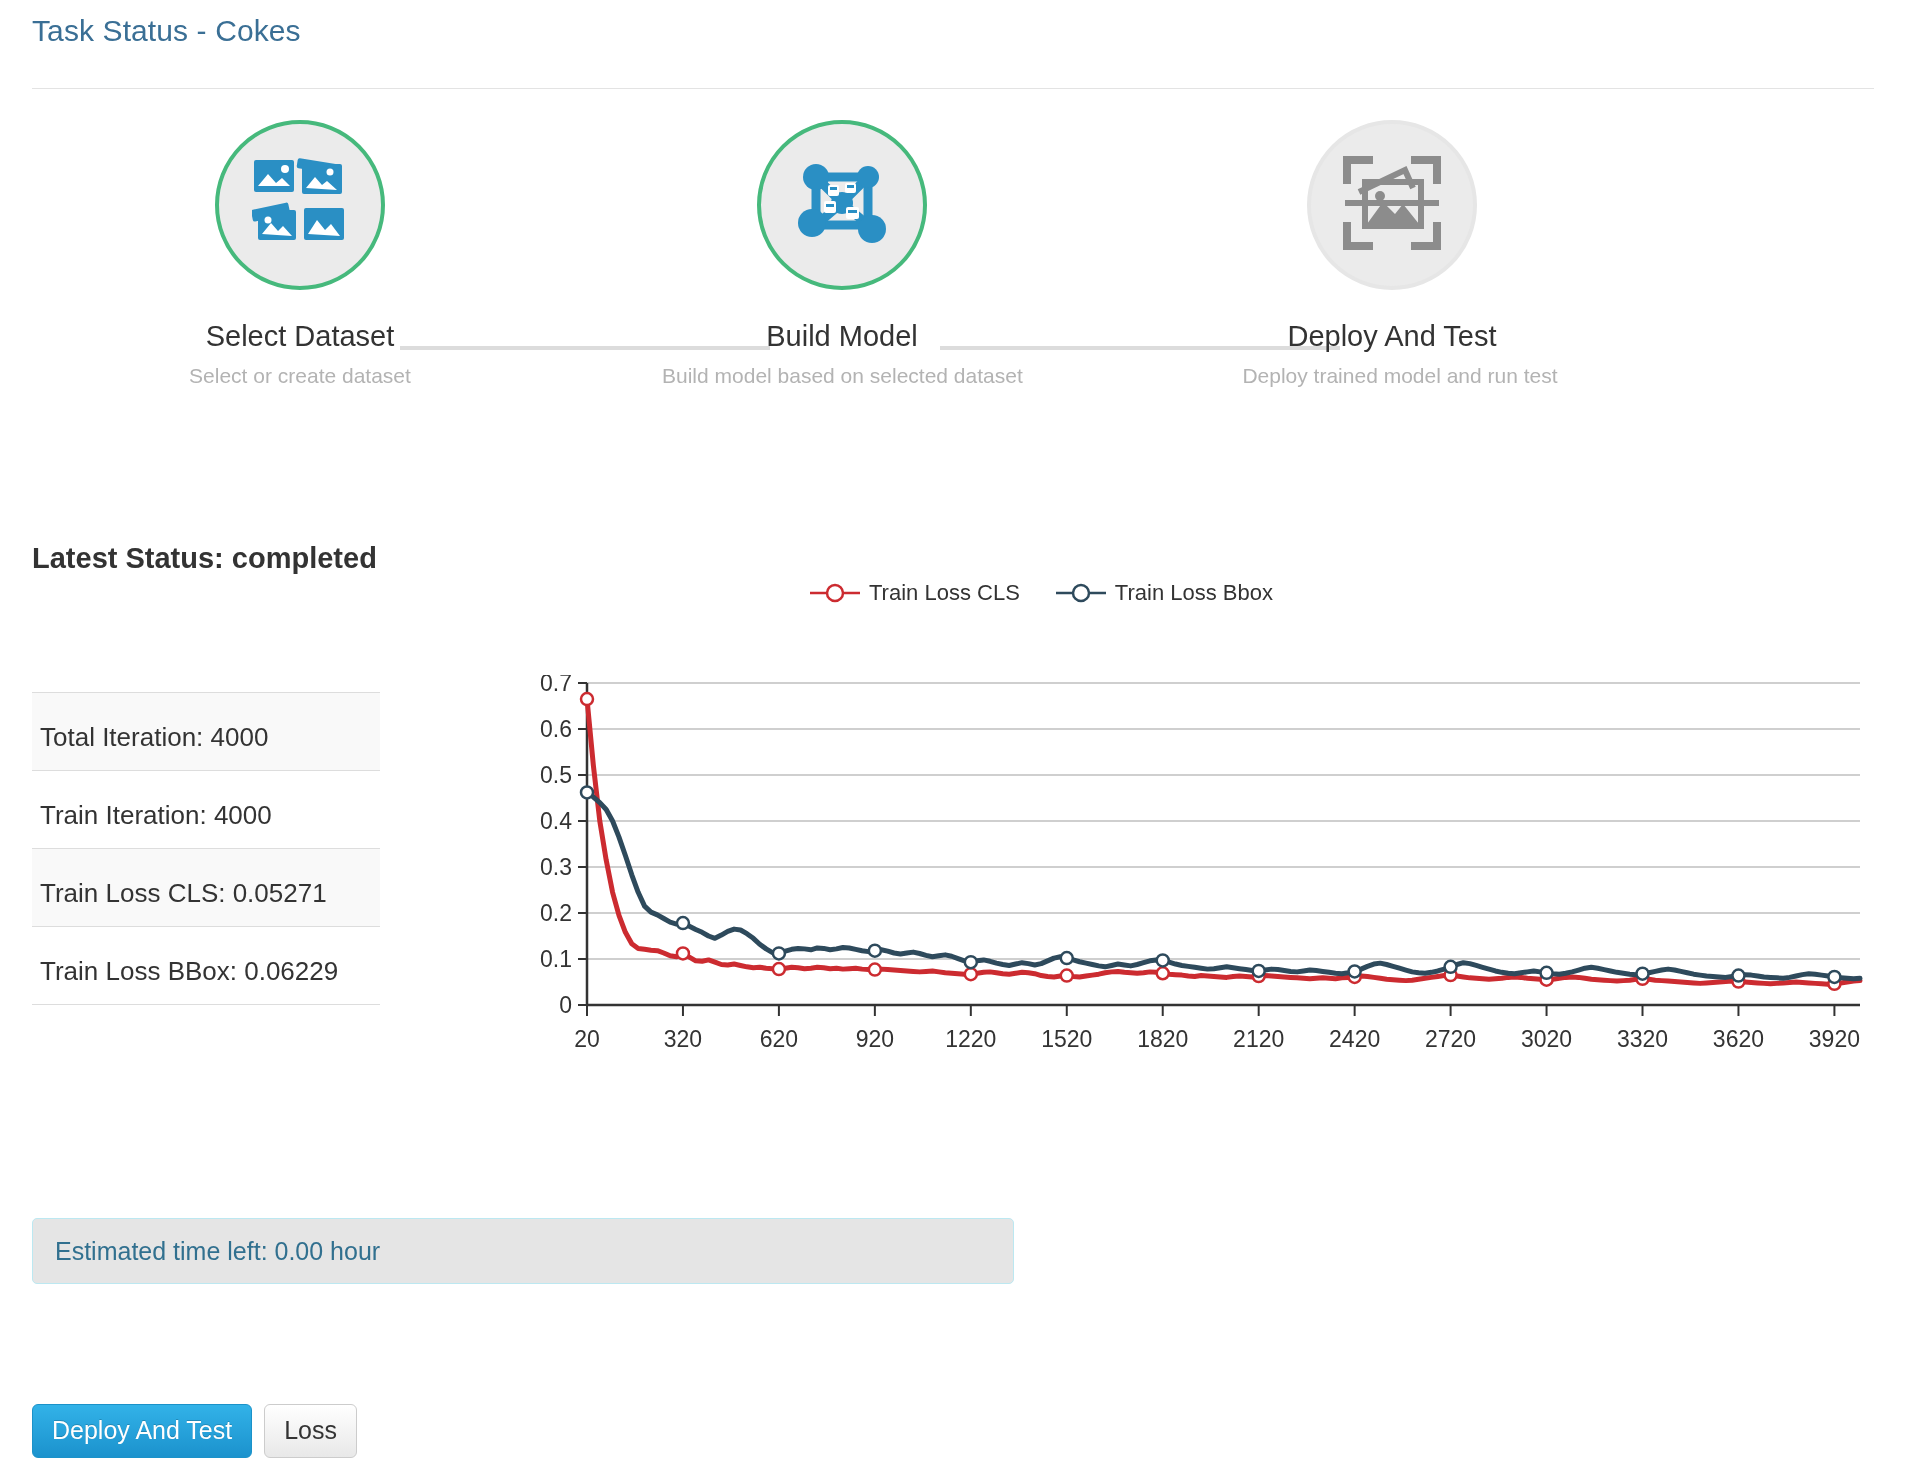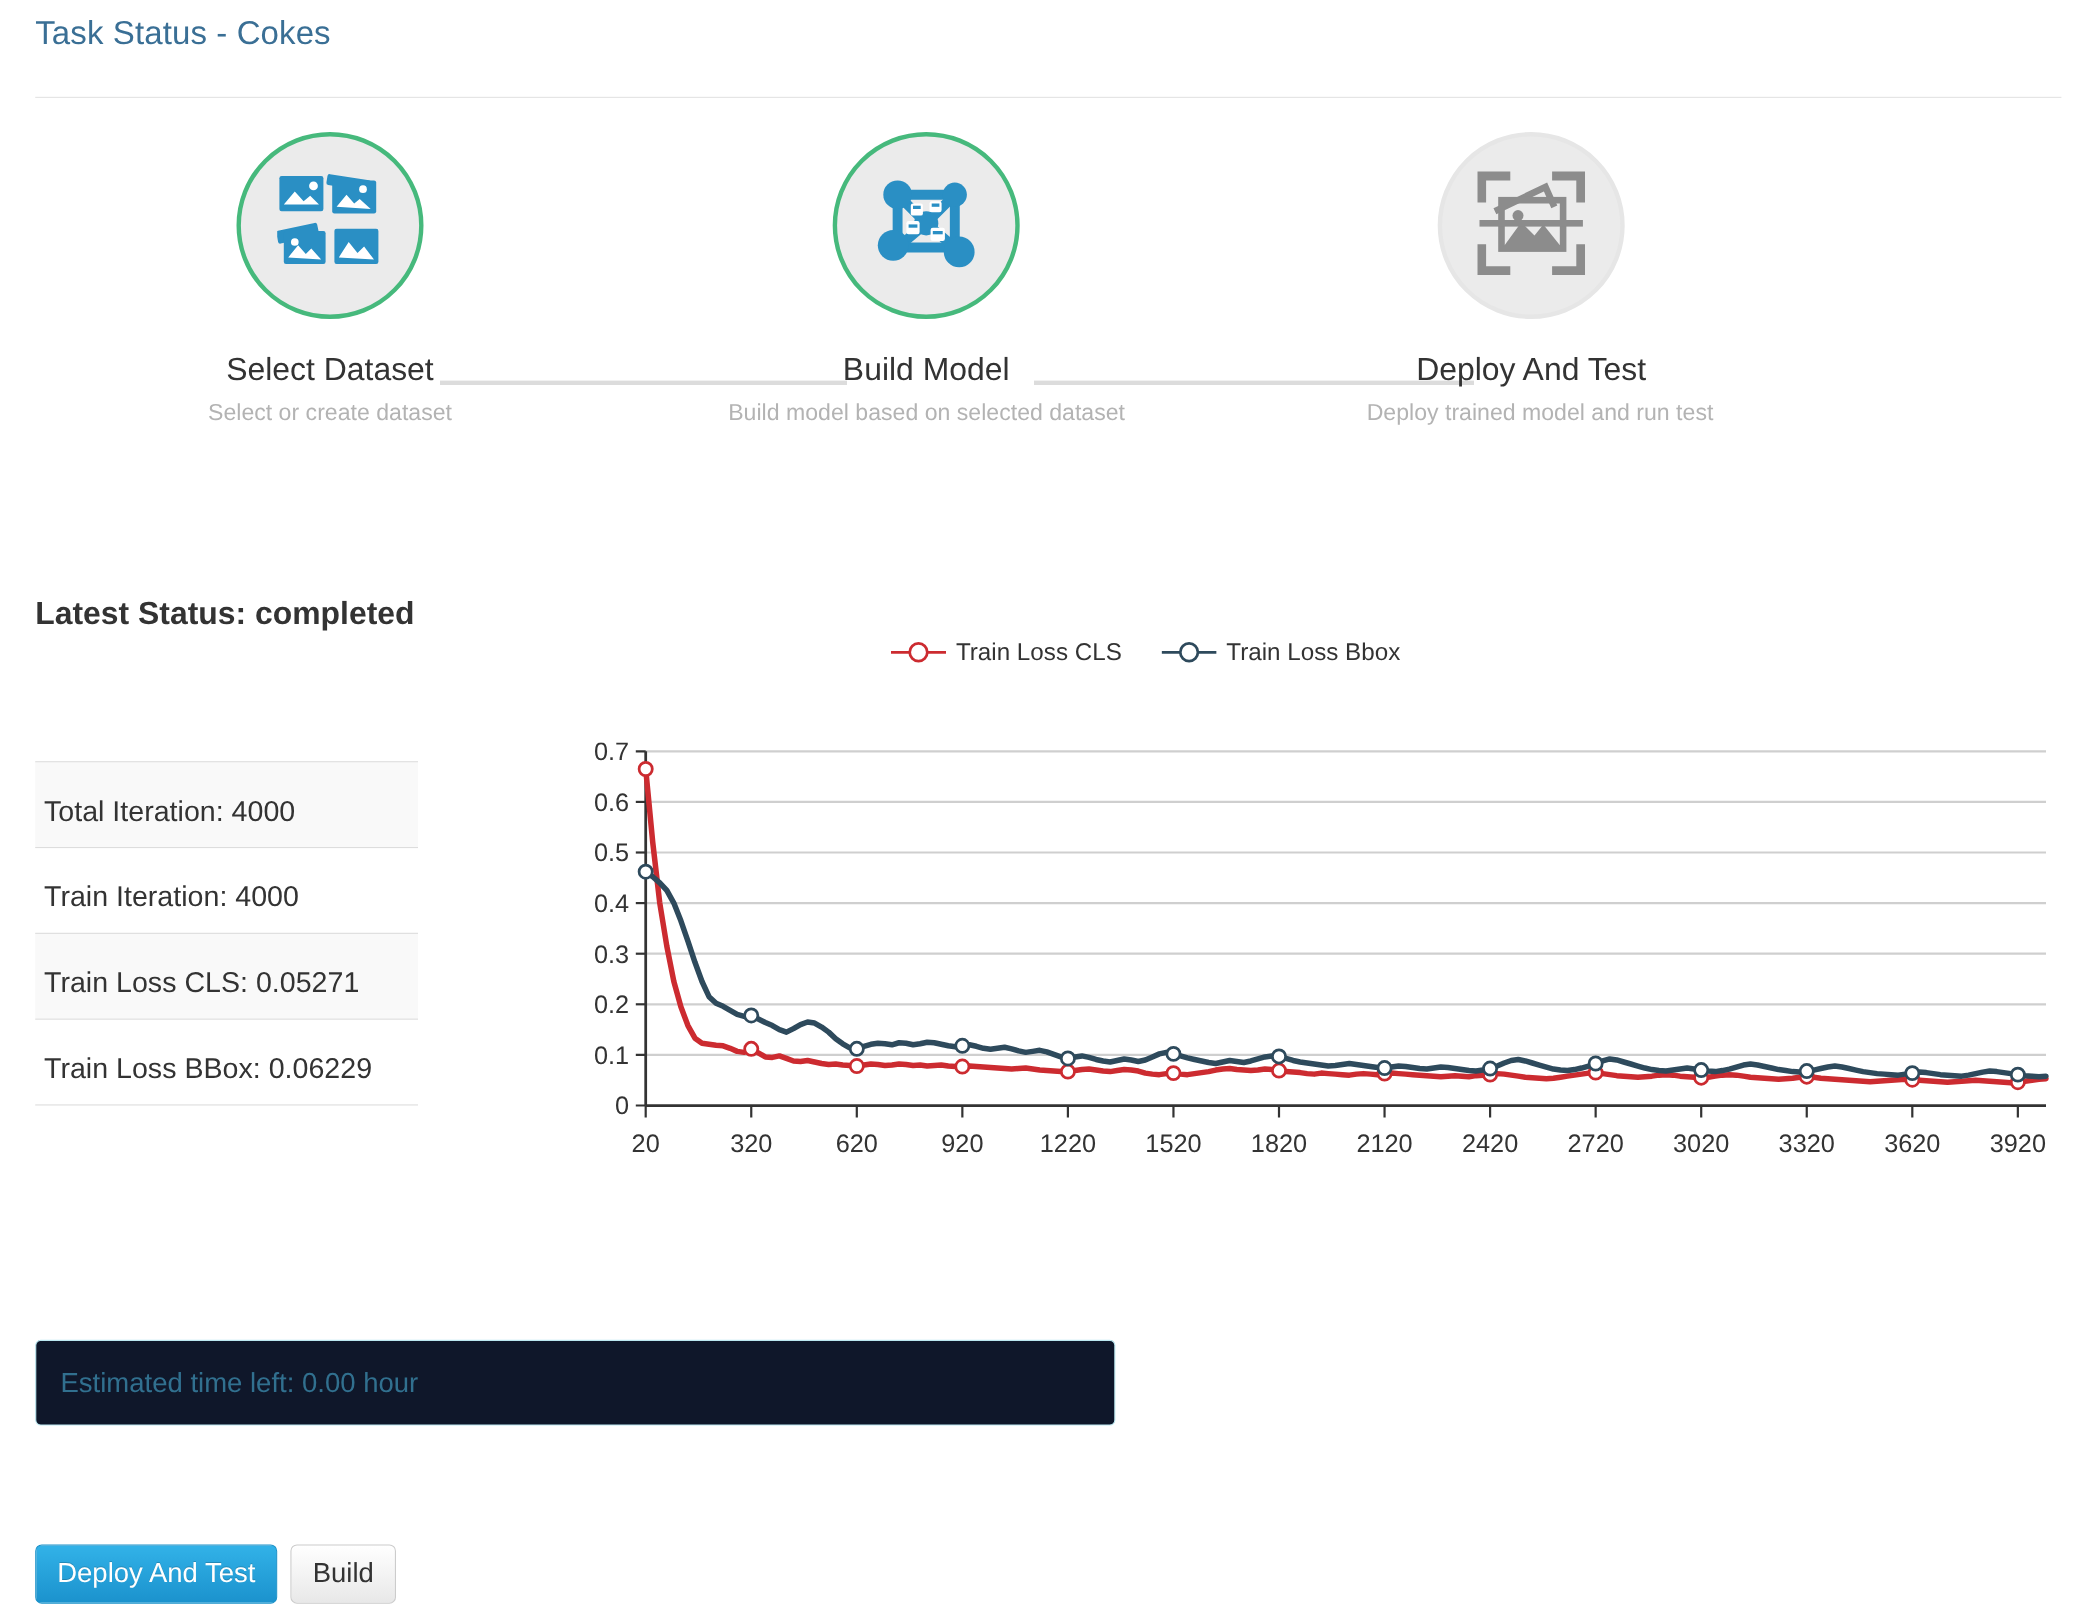--- a/index.html
+++ b/index.html
@@ -78,22 +78,22 @@
   .legend {
     position: absolute; left: 280px; top: 0; width: 520px;
     display: flex; align-items: center; gap: 36px;
     font-size: 22px; color: #333333;
   }
   .legend-item { display: flex; align-items: center; gap: 9px; white-space: nowrap; }
   .chart-svg { position: absolute; left: 0; top: 95px; }
 
   
   .alert-info {
-    position: absolute; left: 32px; top: 1218px; width: 982px; height: 78px;
-    background: #0f172a; border: 1px solid #bce8f1; border-radius: 5px;
+    position: absolute; left: 32px; top: 1218px; width: 982px; height: 66px;
+    background: #e5e5e5; border: 1px solid #bce8f1; border-radius: 5px;
     display: flex; align-items: center; padding-left: 22px;
     font-size: 25px; color: #31708f;
   }
 
   
   .btn-row { position: absolute; left: 32px; top: 1404px; display: flex; gap: 12px; }
   .btn {
     font-size: 25px; border-radius: 6px; padding: 10px 19px 12px 19px;
     cursor: pointer; white-space: nowrap; line-height: 1.2;
     font-family: "Liberation Sans", sans-serif;
@@ -328,16 +328,16 @@
         <circle cx="1304.4120603015076" cy="301.94" r="6" fill="#ffffff" stroke="#2e4a5c" stroke-width="2.5"></circle>
       </svg>
   </div>
 
   <div class="alert-info">
     <span>Estimated time left: 0.00 hour</span>
   </div>
 
   <div class="btn-row">
     <button class="btn btn-primary">Deploy And Test</button>
-    <button class="btn btn-default">Build</button>
+    <button class="btn btn-default">Loss</button>
   </div>
 
 </div>
 
 </body></html>

